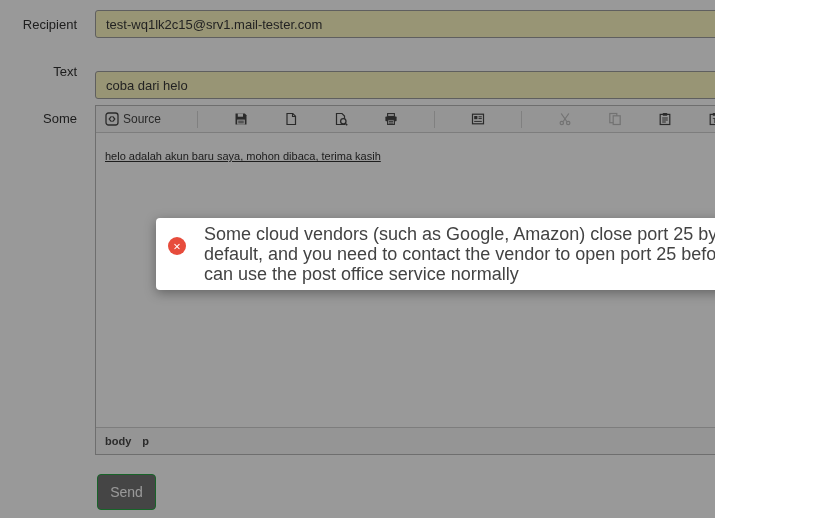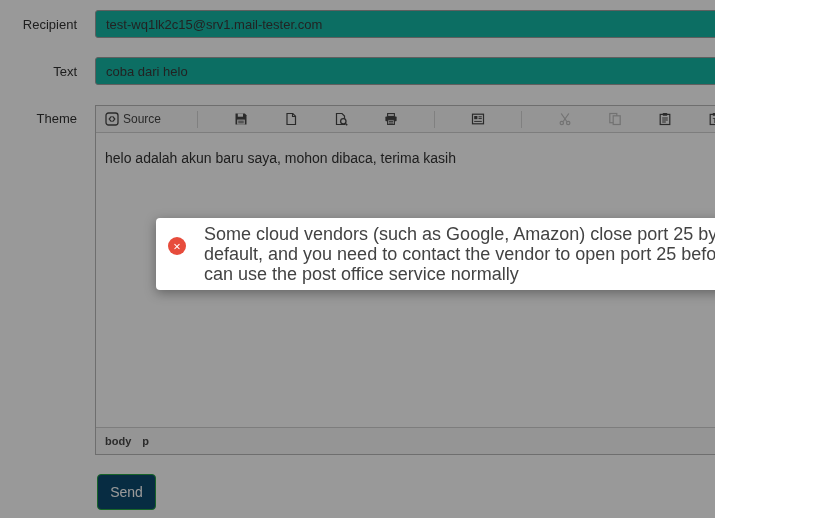--- a/index.html
+++ b/index.html
@@ -2,47 +2,47 @@
 <html><head>
 <meta charset="utf-8">
 <style>
   * { box-sizing: border-box; margin: 0; padding: 0; }
   html,body { width:828px; height:518px; overflow:hidden; }
   body { font-family:"Liberation Sans","DejaVu Sans",sans-serif; background:#fff; }
   .page { position:relative; width:715px; height:518px; background:#fff; overflow:hidden; }
 
   .lbl { position:absolute; left:0; width:77px; text-align:right; font-size:13px; color:#333; }
   .field { position:absolute; left:95px; width:683px; height:28px; border:1px solid #9e9e9e;
-           border-radius:3px; padding:0 10px; font-size:13px; color:#3a3a3a; background:#14b8a6;
+           border-radius:3px; padding:0 10px; font-size:13px; color:#3a3a3a; background:#fef9c3;
            font-family:"Liberation Sans","DejaVu Sans",sans-serif; outline:none; }
 
   .editor { position:absolute; left:95px; top:105px; width:683px; height:350px;
             border:1px solid #b8b8b8; background:#fff; display:flex; flex-direction:column; }
   .toolbar { flex:0 0 27px; background:#f8f8f8; border-bottom:1px solid #d1d1d1;
              display:flex; align-items:center; padding:0 5px;gap:28px; }
   .tbtn { display:flex; align-items:center; gap:4px; padding:3px 4px; border-radius:2px;
           color:#474747; cursor:pointer; flex:0 0 auto; }
   .tbtn.dis { opacity:.32; cursor:default; }
   .tbtn svg { display:block; }
   .src-label { font-size:12px; color:#474747; }
   .sep { width:1px; height:17px; background:#d5d5d5; margin:0 4px; flex:0 0 1px; }
   .caret { margin-left:1px; display:flex; align-items:center; }
 
   .content { flex:1 1 auto; background:#fff; cursor:text; overflow:hidden; }
-  .content p { margin:16px 0 0 0; padding:0 9px; font-size:14px; line-height:1.35; color:#333; }
+  .content p { margin:16px 0 0 0; padding:0 9px; font-size:11px; line-height:1.35; color:#333;text-decoration:underline; }
 
   .statusbar { flex:0 0 27px; background:#f8f8f8; border-top:1px solid #d1d1d1;
                display:flex; align-items:center; padding:1px 9px; position:relative;
                font-size:11px; font-weight:bold; color:#484848; }
   .pathitem { margin-right:11px; cursor:pointer; }
   .resize { position:absolute; right:2px; bottom:0; font-size:11px; color:#8f8f8f;
             cursor:se-resize; font-family:"DejaVu Sans",sans-serif; line-height:1; }
 
   .send { position:absolute; left:97px; top:474px; width:59px; height:36px;
-          background:#0c4a6e; border:1px solid #28a745; border-radius:4px;
+          background:#737373; border:1px solid #28a745; border-radius:4px;
           color:#fff; font-size:14px; cursor:pointer;
           font-family:"Liberation Sans","DejaVu Sans",sans-serif; }
 
   .overlay { position:absolute; inset:0; background:rgba(0,0,0,0.40); z-index:5; }
 
   .modal { position:absolute; left:156px; top:218px; width:629px; height:72px; background:#fff;
            border-radius:4px; z-index:6; box-shadow:0 3px 12px rgba(0,0,0,.35);
            display:flex; align-items:center; }
   .err-ic { position:absolute; left:12px; top:19px; width:18px; height:18px; border-radius:50%;
             background:#e74c3c; color:#fff; display:flex; align-items:center; justify-content:center;
@@ -55,23 +55,23 @@
 </style>
 </head>
 <body>
 
 <div class="page">
 
   <label class="lbl" style="top:17px">Recipient</label>
   <input class="field" style="top: 10px;" type="text" value="test-wq1lk2c15@srv1.mail-tester.com">
 
   <label class="lbl" style="top:64px">Text</label>
-  <input class="field" style="top: 57px;" type="text" value="coba dari helo">
-
-  <label class="lbl" style="top:111px">Theme</label>
+  <input class="field" style="top: 71px;" type="text" value="coba dari helo">
+
+  <label class="lbl" style="top:111px">Some</label>
 
   <div class="editor">
     <div class="toolbar">
 
       <div class="tbtn">
         <svg width="14" height="14" viewBox="0 0 14 14">
           <rect x="1" y="1" width="12" height="12" rx="2.5" fill="none" stroke="currentColor" stroke-width="1.3"></rect>
           <path d="M6.2 4.6 L4.2 7 L6.2 9.4 M7.8 4.6 L9.8 7 L7.8 9.4" fill="none" stroke="currentColor" stroke-width="1.2" stroke-linecap="round" stroke-linejoin="round"></path>
         </svg>
         <span class="src-label">Source</span>

